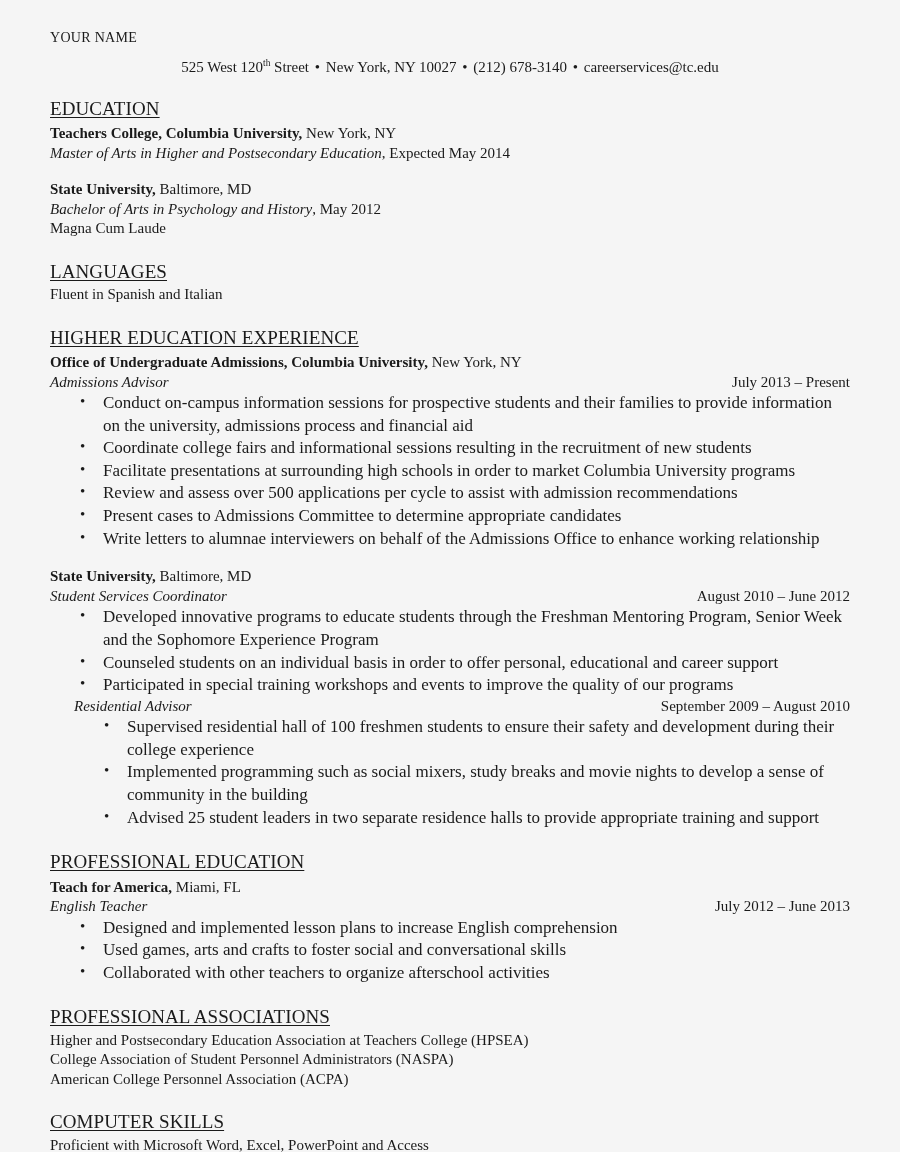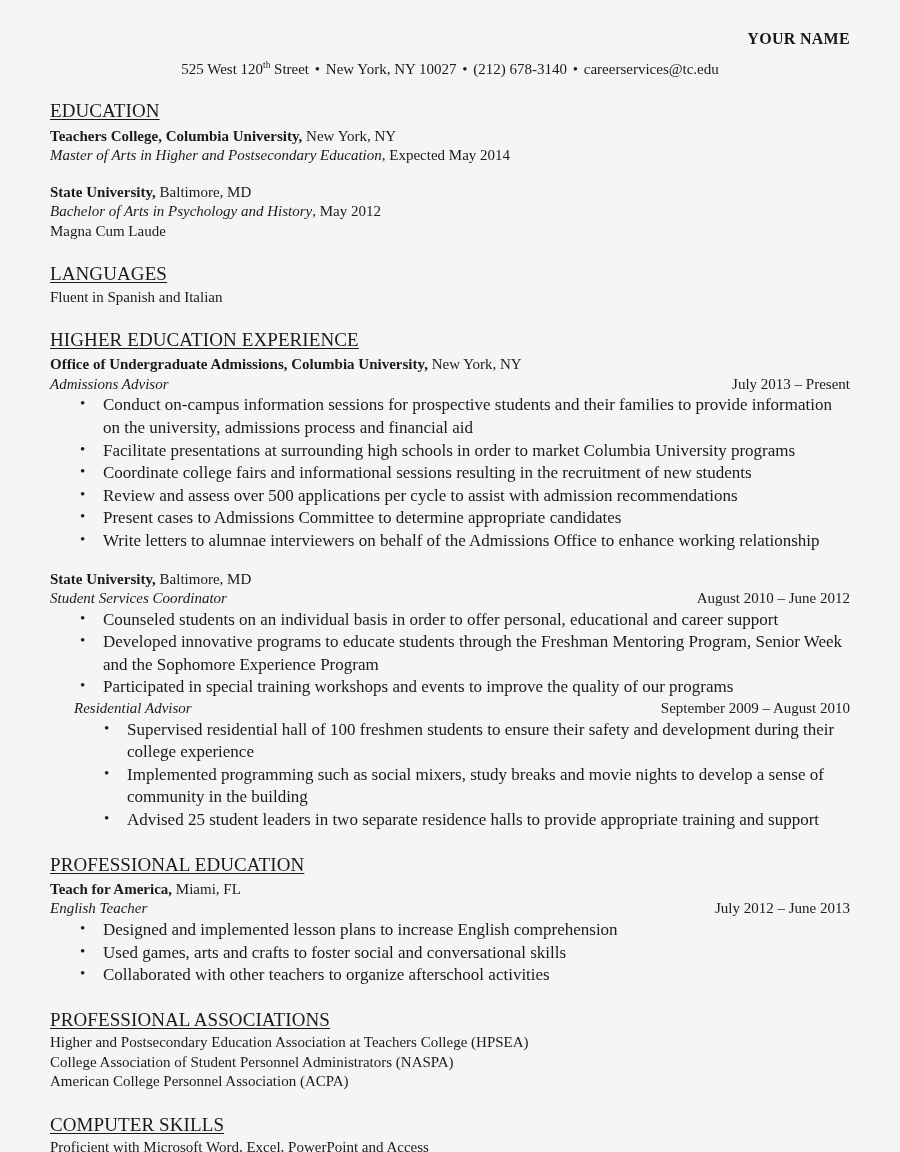--- a/index.html
+++ b/index.html
@@ -26,23 +26,23 @@
   }
   .content {
     position: absolute;
     left: 50px;
     top: 30px;
     width: 800px;
   }
 
   
   .doc-name {
-    text-align: right;
-    font-weight: bold;
-    font-size: 16px;
+    text-align: left;
+    font-weight: normal;
+    font-size: 14px;
     letter-spacing: 0.3px;
     margin: 0 0 4px 0;
     line-height: 1.15;
   }
   .doc-contact {
     text-align: center;
     font-size: 15px;
     margin: 12px;
     line-height: 1.2;
     white-space: nowrap;
@@ -189,38 +189,38 @@
 
       
       <div class="entry">
         <div class="org-line"><span class="org">Office of Undergraduate Admissions, Columbia University,</span><span class="org-loc"> New York, NY</span></div>
         <div class="role-line">
           <span class="role">Admissions Advisor</span>
           <span class="dates">July 2013 – Present</span>
         </div>
         <ul class="bullets">
           <li>Conduct on-campus information sessions for prospective students and their families to provide information on the university, admissions process and financial aid</li>
+          <li>Coordinate college fairs and informational sessions resulting in the recruitment of new students</li>
           <li>Facilitate presentations at surrounding high schools in order to market Columbia University programs</li>
-          <li>Coordinate college fairs and informational sessions resulting in the recruitment of new students</li>
           <li>Review and assess over 500 applications per cycle to assist with admission recommendations</li>
           <li>Present cases to Admissions Committee to determine appropriate candidates</li>
           <li>Write letters to alumnae interviewers on behalf of the Admissions Office to enhance working relationship</li>
         </ul>
       </div>
 
       
       <div class="entry">
         <div class="org-line"><span class="org">State University,</span><span class="org-loc"> Baltimore, MD</span></div>
         <div class="role-line">
           <span class="role">Student Services Coordinator</span>
           <span class="dates">August 2010 – June 2012</span>
         </div>
         <ul class="bullets">
+          <li>Developed innovative programs to educate students through the Freshman Mentoring Program, Senior Week and the Sophomore Experience Program</li>
           <li>Counseled students on an individual basis in order to offer personal, educational and career support</li>
-          <li>Developed innovative programs to educate students through the Freshman Mentoring Program, Senior Week and the Sophomore Experience Program</li>
           <li>Participated in special training workshops and events to improve the quality of our programs</li>
         </ul>
       </div>
 
       
       <div class="entry sub">
         <div class="role-line">
           <span class="role">Residential Advisor</span>
           <span class="dates">September 2009 – August 2010</span>
         </div>

